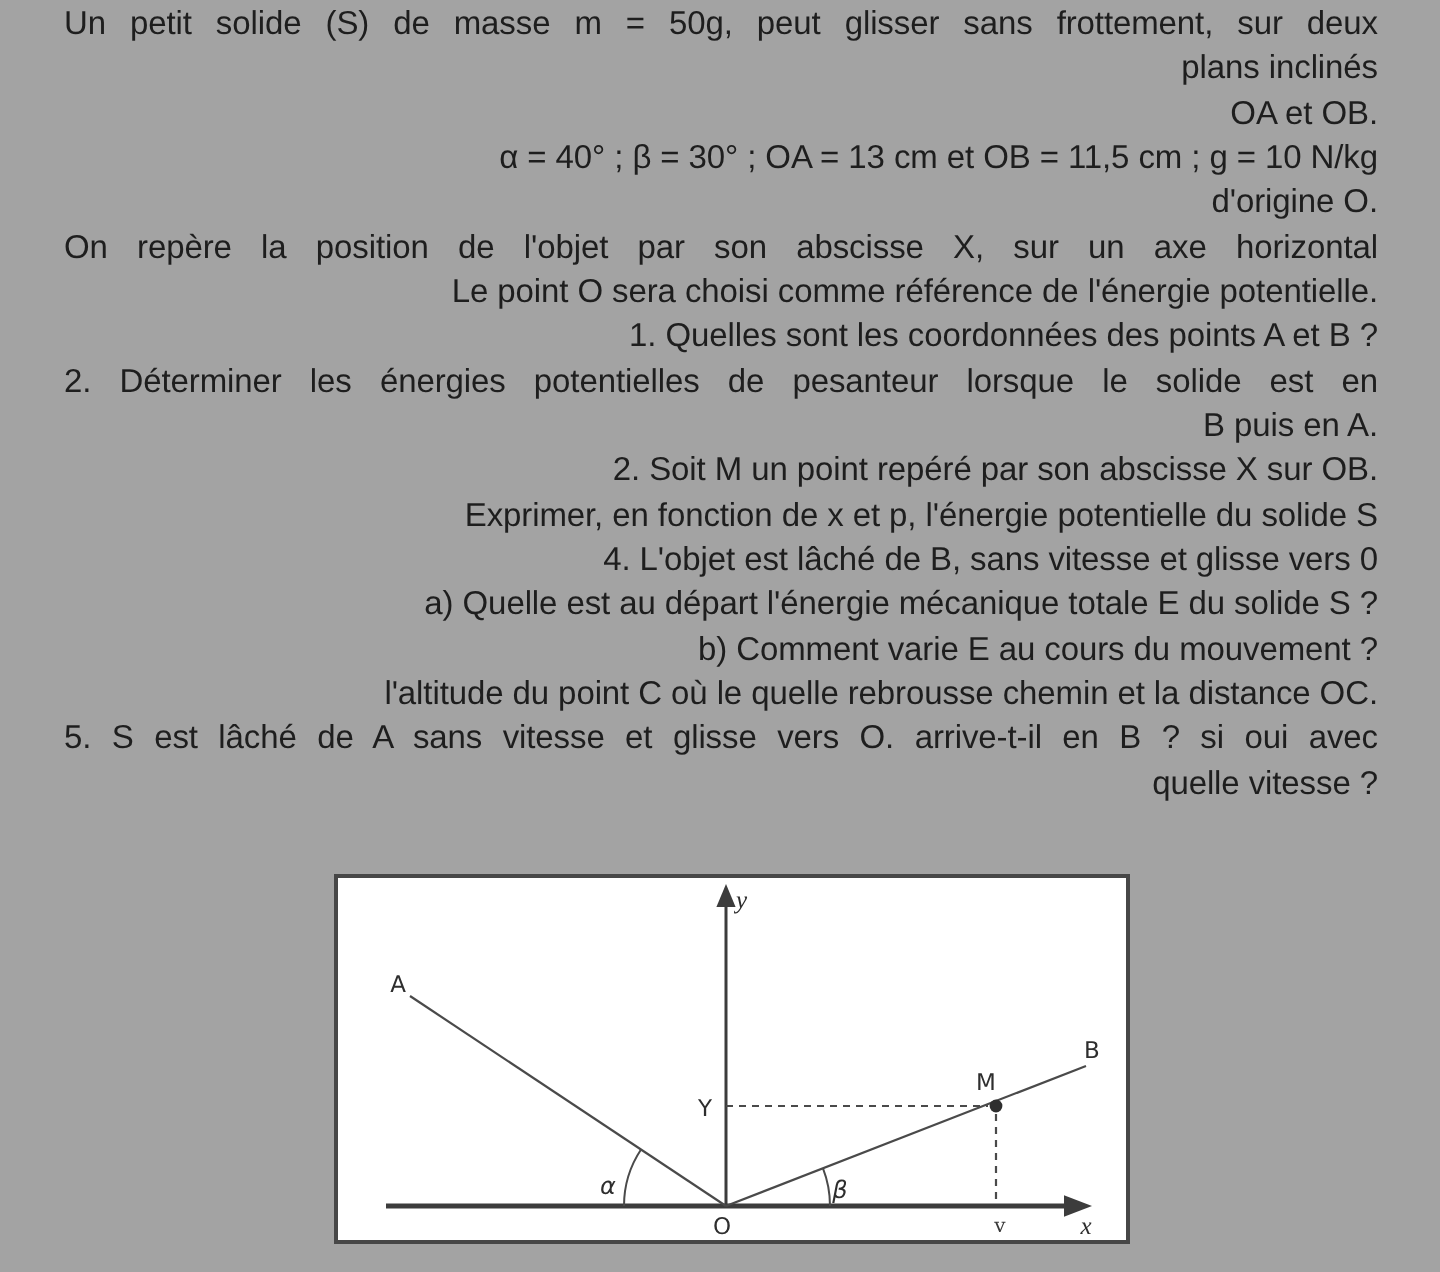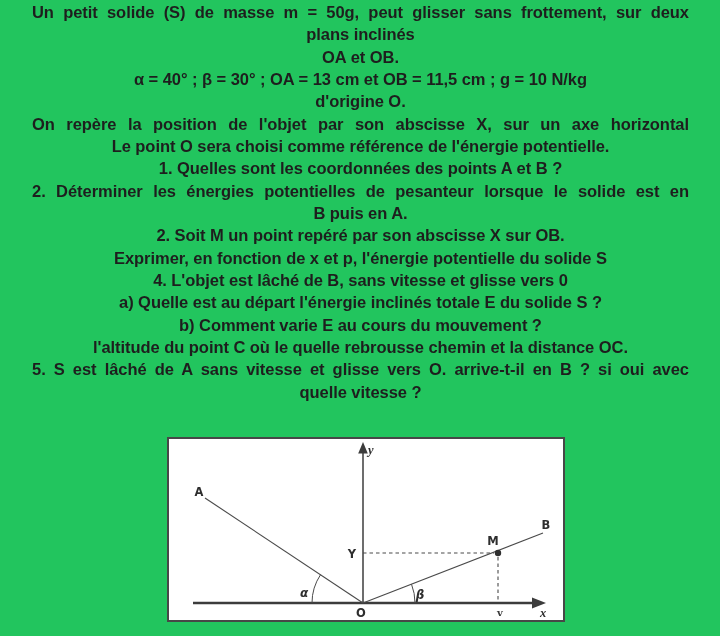--- a/index.html
+++ b/index.html
@@ -1,36 +1,35 @@
 <!DOCTYPE html>
 <html><head>
 <meta charset="utf-8">
 <style>
   html, body { margin: 0; padding: 0; background: #ffffff; }
   .page {
     position: relative;
     width: 720px;
     height: 636px;
-    background: #22c55e;
+    background: #a3a3a3;
     font-family: "Liberation Sans", "DejaVu Sans", sans-serif;
     overflow: hidden;
-    font-weight: bold;
   }
   .text-block {
     position: absolute;
     left: 32px;
     right: 31px;
     top: 1px;
     color: #1e1e1e;
     font-size: 16.5px;
     line-height: 22.33px;
     letter-spacing: -0.05px;
   }
   .line {
-    text-align: center;
+    text-align: right;
     white-space: normal;
   }
   .line.j {
     text-align: justify;
     text-align-last: justify;
   }
   .figure-frame {
     position: absolute;
     left: 167px;
     top: 437px;
@@ -75,21 +74,21 @@
     <div class="line">α = 40° ; β = 30° ; OA = 13 cm et OB = 11,5 cm ; g = 10 N/kg</div>
     <div class="line">d'origine O.</div>
     <div class="line j">On repère la position de l'objet par son abscisse X, sur un axe horizontal</div>
     <div class="line">Le point O sera choisi comme référence de l'énergie potentielle.</div>
     <div class="line">1. Quelles sont les coordonnées des points A et B ?</div>
     <div class="line j">2. Déterminer les énergies potentielles de pesanteur lorsque le solide est en</div>
     <div class="line">B puis en A.</div>
     <div class="line">2. Soit M un point repéré par son abscisse X sur OB.</div>
     <div class="line">Exprimer, en fonction de x et p, l'énergie potentielle du solide S</div>
     <div class="line">4. L'objet est lâché de B, sans vitesse et glisse vers 0</div>
-    <div class="line">a) Quelle est au départ l'énergie inclinés totale E du solide S ?</div>
+    <div class="line">a) Quelle est au départ l'énergie mécanique totale E du solide S ?</div>
     <div class="line">b) Comment varie E au cours du mouvement ?</div>
     <div class="line">l'altitude du point C où le quelle rebrousse chemin et la distance OC.</div>
     <div class="line j">5. S est lâché de A sans vitesse et glisse vers O. arrive-t-il en B ? si oui avec</div>
     <div class="line">quelle vitesse ?</div>
   </div>
 
   <div class="figure-frame">
     <svg width="394" height="181" viewBox="0 0 394 181">
 
       <line x1="24" y1="164" x2="366" y2="164" stroke="#3c3c3c" stroke-width="2.6"></line>

